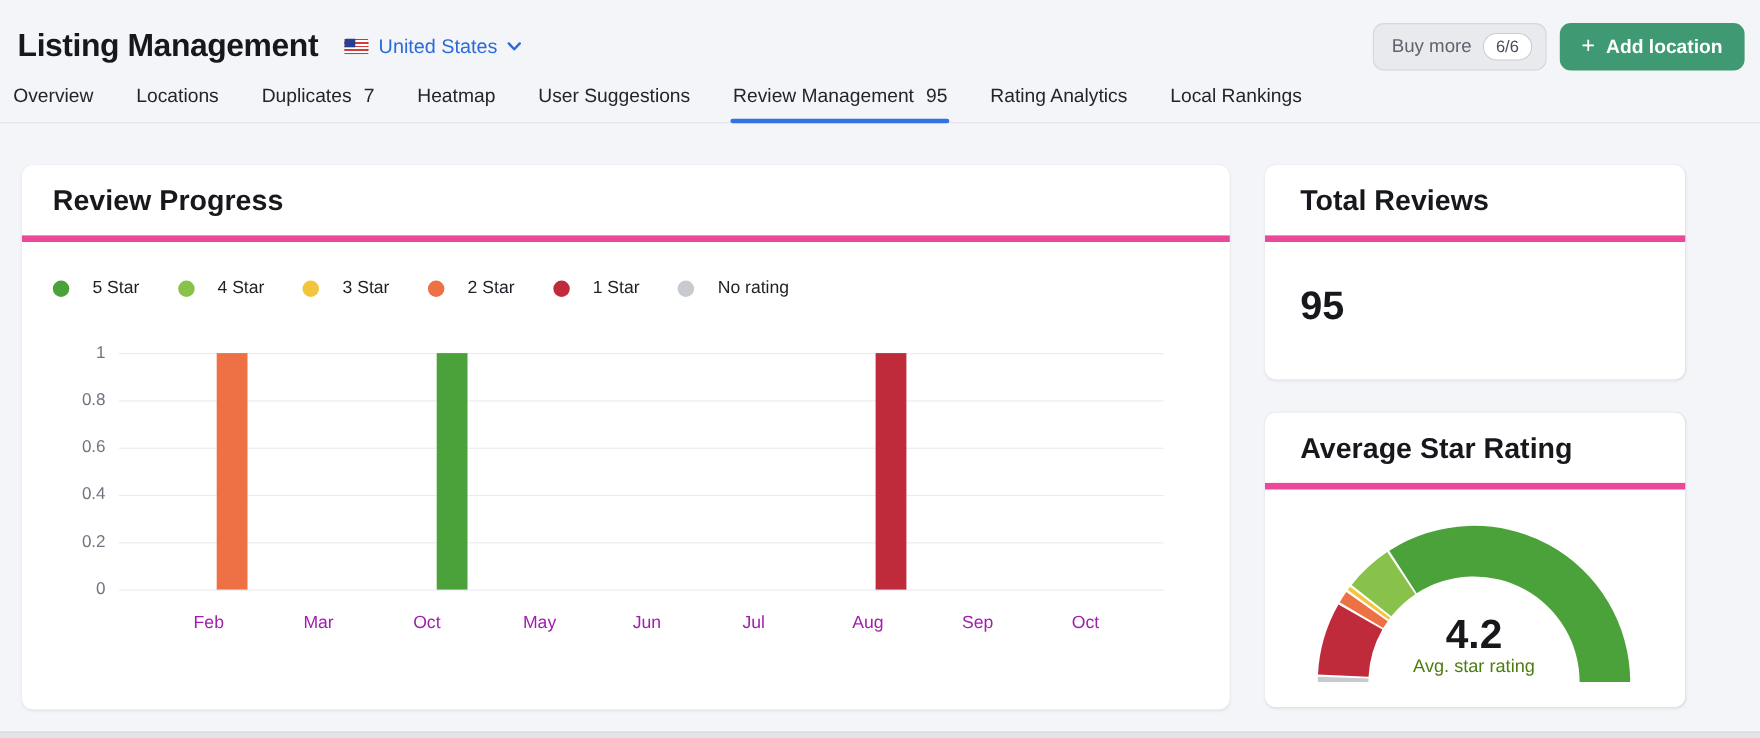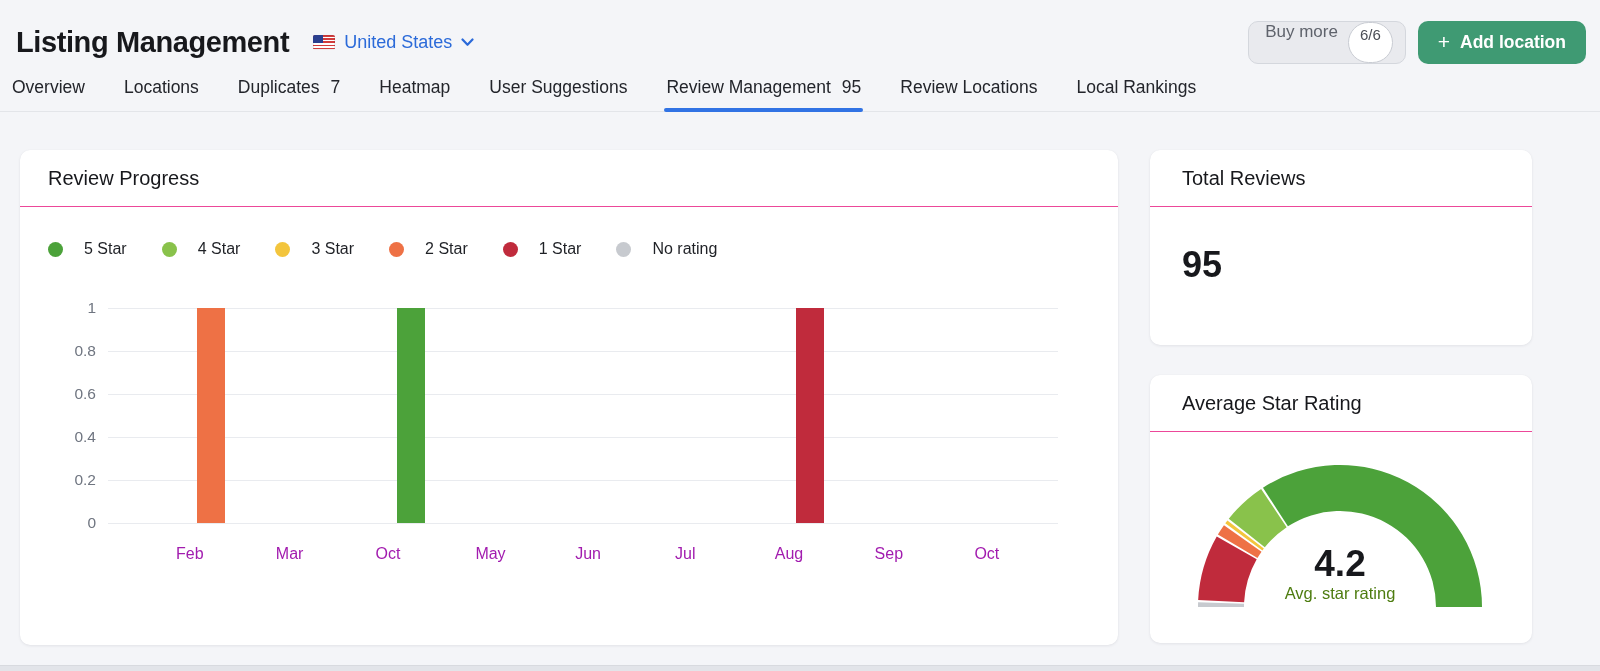--- a/index.html
+++ b/index.html
@@ -23,21 +23,21 @@
     position: relative; width: 22px; height: 15px; border-radius: 2px; overflow: hidden;
     background: repeating-linear-gradient(#D23C3C 0 1.6px, #FFFFFF 1.6px 3.2px);
     box-shadow: 0 0 0 1px rgba(0,0,0,0.08) inset;
   }
   .flag::after {
     content: ""; position: absolute; left: 0; top: 0; width: 10px; height: 8px; background: #2A3F8F;
   }
   .country-label { font-size: 18px; color: #2B6AD9; }
   .topbar-actions { display: flex; align-items: center; gap: 12px; }
   .btn-buy-more {
-    display: flex; gap: 10px;
+    display: flex; align-items: center; gap: 10px;
     height: 43px; padding: 0 12px 0 16px;
     background: #E9EAEE; border: 1px solid #D4D7DD; border-radius: 10px;
     font-size: 17px; color: #5F636C; cursor: pointer;
     font-family: inherit;
   }
   .quota-pill {
     background: #FFFFFF; border: 1px solid #C9CCD3; border-radius: 999px;
     padding: 3px 11px; font-size: 15px; color: #4A4D55;
   }
   .btn-add-location {
@@ -65,22 +65,22 @@
     height: 4px; border-radius: 2px; background: #3173E4;
   }
 
   
   .main { display: flex; align-items: flex-start; margin: 38px 0 0 20px; }
   .card {
     background: #FFFFFF; border-radius: 10px;
     box-shadow: 0 1px 3px rgba(25,30,45,0.08), 0 0 1px rgba(25,30,45,0.06);
   }
   .card-header {
-    padding: 17px 28px 16px; border-bottom: 1px solid #ec4899;
-    font-size: 20px; font-weight: 400; color: #17181C;
+    padding: 17px 28px 16px; border-bottom: 6px solid #ec4899;
+    font-size: 26px; font-weight: 700; color: #17181C;
   }
   .main-card { width: 1098px; height: 495px; }
   .aside { width: 382px; margin-left: 32px; display: flex; flex-direction: column; }
   .aside .card-header { padding-left: 32px; }
   .total-card { height: 195px; }
   .total-value { padding: 40px 32px 0; font-size: 36px; font-weight: 700; color: #17181C; line-height: 1; }
   .gauge-card { height: 268px; margin-top: 30px; }
 
   
   .legend { display: flex; align-items: center; gap: 35px; margin: 33px 28px 0; }
@@ -162,21 +162,21 @@
         <span class="tab-label">Heatmap</span>
       </div>
       <div class="tab">
         <span class="tab-label">User Suggestions</span>
       </div>
       <div class="tab active">
         <span class="tab-label">Review Management</span>
         <span class="tab-count">95</span>
       </div>
       <div class="tab">
-        <span class="tab-label">Review Locations</span>
+        <span class="tab-label">Rating Analytics</span>
       </div>
       <div class="tab">
         <span class="tab-label">Local Rankings</span>
       </div>
     </nav>
 
   <main class="main">
 
     <section class="card main-card">
       <div class="card-header">Review Progress</div>

